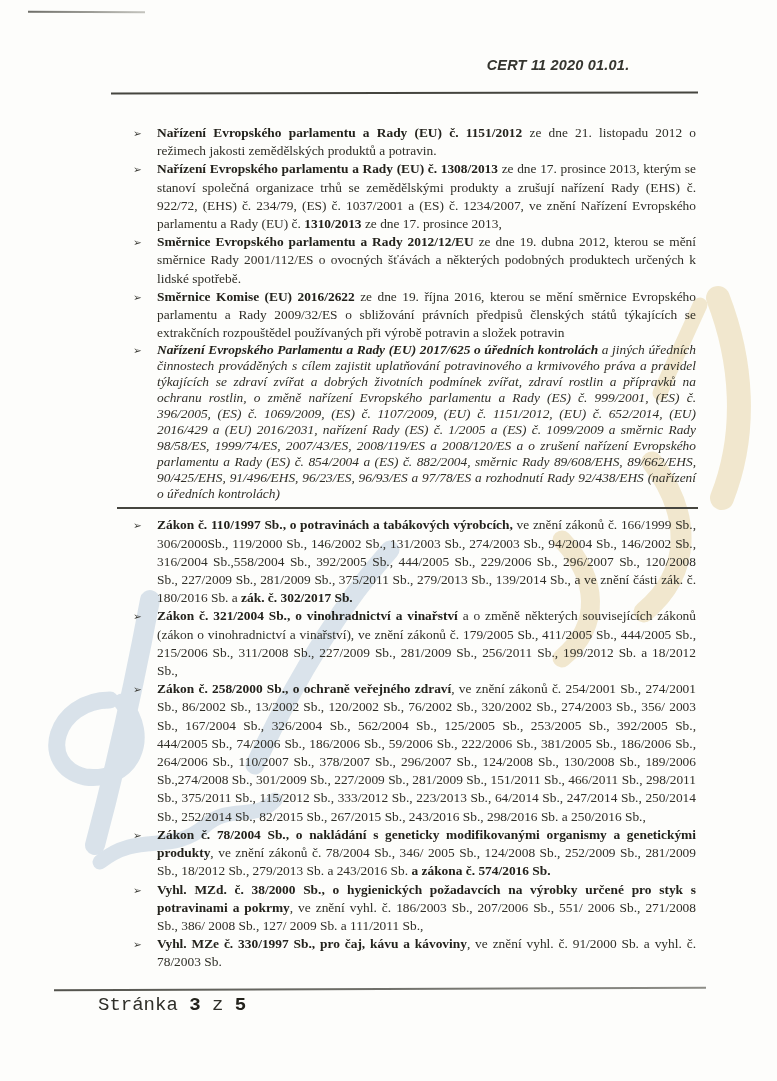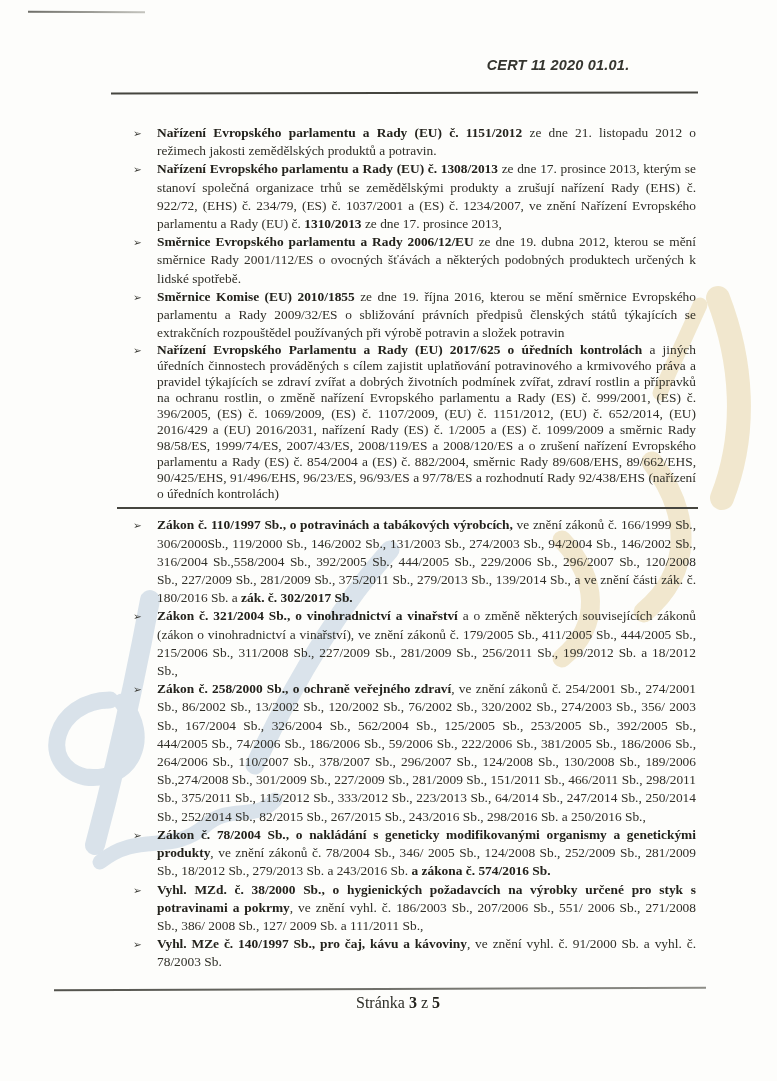--- a/index.html
+++ b/index.html
@@ -21,29 +21,29 @@
   .wm { position:absolute; left:0; top:0; width:777px; height:1081px; z-index:0; }
   .wm .blue { stroke:var(--wm-blue,#a9bfd4); opacity:.42; }
   .wm .tan  { stroke:var(--wm-tan,#e6d3a3);  opacity:.50; }
   .wm path { fill:none; stroke-linecap:round; }
   
   .content { position:absolute; left:133px; top:96px; width:563px; z-index:1;
     font-size:13.4px; color:#2f2e27;margin-top:28px; }
   .item { text-align:justify; line-height:18.2px; padding-left:24px; text-indent:-24px; }
   .bullet { display:inline-block; width:24px; text-indent:0;
     font-family:"DejaVu Sans",sans-serif; font-size:10.5px; color:#3a3a34; }
-  .group-eu .item:last-child { line-height:16px; }
+  .group-eu .item:last-child { line-height:16px;font-style:italic; }
   .b { font-weight:bold; color:#23221c; }
   .section-divider { border:none; border-top:2px solid #45453f;
     margin:5px 0 7px -16px; width:581px; height:0; }
   
   .foot-rule { position:absolute; left:54px; top:988px; width:652px; height:2px;
     background:linear-gradient(to right,#53534d,#8d8d87); transform:rotate(-.2deg); z-index:1; }
-  .footer-text { position:absolute; left:98px; top:994px; width:600px; text-align:center;
-    font-family:Liberation Serif, serif; font-size:16px; color:#2e2e28; z-index:1; }
+  .footer-text { position:absolute; left:98px; top:994px; width:600px; text-align:left;
+    font-family:Liberation Mono, monospace; font-size:19px; color:#2e2e28; z-index:1; }
   .footer-text .b { font-weight:bold; }
 </style>
 </head>
 <body>
 
 <div class="page">
 
   <div class="corner-mark"></div>
 
   <svg class="wm" viewBox="0 0 777 1081" aria-hidden="true">
@@ -61,32 +61,32 @@
     </g>
   </svg>
 
   <div class="doc-code">CERT 11 2020 01.01.</div>
   <div class="head-rule"></div>
 
   <div class="content">
     <div class="group group-eu">
         <div class="item"><span class="bullet">➢</span><span><span class="b">Nařízení Evropského parlamentu a Rady (EU) č. 1151/2012</span><span class="r"> ze dne 21. listopadu 2012 o režimech jakosti zemědělských produktů a potravin.</span></span></div>
         <div class="item"><span class="bullet">➢</span><span><span class="b">Nařízení Evropského parlamentu a Rady (EU) č. 1308/2013</span><span class="r"> ze dne 17. prosince 2013, kterým se stanoví společná organizace trhů se zemědělskými produkty a zrušují nařízení Rady (EHS) č. 922/72, (EHS) č. 234/79, (ES) č. 1037/2001 a (ES) č. 1234/2007, ve znění Nařízení Evropského parlamentu a Rady (EU) č. </span><span class="b">1310/2013</span><span class="r"> ze dne 17. prosince 2013,</span></span></div>
-        <div class="item"><span class="bullet">➢</span><span><span class="b">Směrnice Evropského parlamentu a Rady 2006/12/EU</span><span class="r"> ze dne 19. dubna 2012, kterou se mění směrnice Rady 2001/112/ES o ovocných šťávách a některých podobných produktech určených k lidské spotřebě.</span></span></div>
-        <div class="item"><span class="bullet">➢</span><span><span class="b">Směrnice Komise (EU) 2010/1855</span><span class="r"> ze dne 19. října 2016, kterou se mění směrnice Evropského parlamentu a Rady 2009/32/ES o sbližování právních předpisů členských států týkajících se extrakčních rozpouštědel používaných při výrobě potravin a složek potravin</span></span></div>
+        <div class="item"><span class="bullet">➢</span><span><span class="b">Směrnice Evropského parlamentu a Rady 2012/12/EU</span><span class="r"> ze dne 19. dubna 2012, kterou se mění směrnice Rady 2001/112/ES o ovocných šťávách a některých podobných produktech určených k lidské spotřebě.</span></span></div>
+        <div class="item"><span class="bullet">➢</span><span><span class="b">Směrnice Komise (EU) 2016/2622</span><span class="r"> ze dne 19. října 2016, kterou se mění směrnice Evropského parlamentu a Rady 2009/32/ES o sbližování právních předpisů členských států týkajících se extrakčních rozpouštědel používaných při výrobě potravin a složek potravin</span></span></div>
         <div class="item"><span class="bullet">➢</span><span><span class="b">Nařízení Evropského Parlamentu a Rady (EU) 2017/625 o úředních kontrolách</span><span class="r"> a jiných úředních činnostech prováděných s cílem zajistit uplatňování potravinového a krmivového práva a pravidel týkajících se zdraví zvířat a dobrých životních podmínek zvířat, zdraví rostlin a přípravků na ochranu rostlin, o změně nařízení Evropského parlamentu a Rady (ES) č. 999/2001, (ES) č. 396/2005, (ES) č. 1069/2009, (ES) č. 1107/2009, (EU) č. 1151/2012, (EU) č. 652/2014, (EU) 2016/429 a (EU) 2016/2031, nařízení Rady (ES) č. 1/2005 a (ES) č. 1099/2009 a směrnic Rady 98/58/ES, 1999/74/ES, 2007/43/ES, 2008/119/ES a 2008/120/ES a o zrušení nařízení Evropského parlamentu a Rady (ES) č. 854/2004 a (ES) č. 882/2004, směrnic Rady 89/608/EHS, 89/662/EHS, 90/425/EHS, 91/496/EHS, 96/23/ES, 96/93/ES a 97/78/ES a rozhodnutí Rady 92/438/EHS (nařízení o úředních kontrolách)</span></span></div>
       </div>
     <hr class="section-divider">
     <div class="group group-cz">
         <div class="item"><span class="bullet">➢</span><span><span class="b">Zákon č. 110/1997 Sb., o potravinách a tabákových výrobcích,</span><span class="r"> ve znění zákonů č. 166/1999 Sb., 306/2000Sb., 119/2000 Sb., 146/2002 Sb., 131/2003 Sb., 274/2003 Sb., 94/2004 Sb., 146/2002 Sb., 316/2004 Sb.,558/2004 Sb., 392/2005 Sb., 444/2005 Sb., 229/2006 Sb., 296/2007 Sb., 120/2008 Sb., 227/2009 Sb., 281/2009 Sb., 375/2011 Sb., 279/2013 Sb., 139/2014 Sb., a ve znění části zák. č. 180/2016 Sb. a </span><span class="b">zák. č. 302/2017 Sb.</span></span></div>
         <div class="item"><span class="bullet">➢</span><span><span class="b">Zákon č. 321/2004 Sb., o vinohradnictví a vinařství</span><span class="r"> a o změně některých souvisejících zákonů (zákon o vinohradnictví a vinařství), ve znění zákonů č. 179/2005 Sb., 411/2005 Sb., 444/2005 Sb., 215/2006 Sb., 311/2008 Sb., 227/2009 Sb., 281/2009 Sb., 256/2011 Sb., 199/2012 Sb. a 18/2012 Sb.,</span></span></div>
         <div class="item"><span class="bullet">➢</span><span><span class="b">Zákon č. 258/2000 Sb., o ochraně veřejného zdraví</span><span class="r">, ve znění zákonů č. 254/2001 Sb., 274/2001 Sb., 86/2002 Sb., 13/2002 Sb., 120/2002 Sb., 76/2002 Sb., 320/2002 Sb., 274/2003 Sb., 356/ 2003 Sb., 167/2004 Sb., 326/2004 Sb., 562/2004 Sb., 125/2005 Sb., 253/2005 Sb., 392/2005 Sb., 444/2005 Sb., 74/2006 Sb., 186/2006 Sb., 59/2006 Sb., 222/2006 Sb., 381/2005 Sb., 186/2006 Sb., 264/2006 Sb., 110/2007 Sb., 378/2007 Sb., 296/2007 Sb., 124/2008 Sb., 130/2008 Sb., 189/2006 Sb.,274/2008 Sb., 301/2009 Sb., 227/2009 Sb., 281/2009 Sb., 151/2011 Sb., 466/2011 Sb., 298/2011 Sb., 375/2011 Sb., 115/2012 Sb., 333/2012 Sb., 223/2013 Sb., 64/2014 Sb., 247/2014 Sb., 250/2014 Sb., 252/2014 Sb., 82/2015 Sb., 267/2015 Sb., 243/2016 Sb., 298/2016 Sb. a 250/2016 Sb.,</span></span></div>
         <div class="item"><span class="bullet">➢</span><span><span class="b">Zákon č. 78/2004 Sb., o nakládání s geneticky modifikovanými organismy a genetickými produkty</span><span class="r">, ve znění zákonů č. 78/2004 Sb., 346/ 2005 Sb., 124/2008 Sb., 252/2009 Sb., 281/2009 Sb., 18/2012 Sb., 279/2013 Sb. a 243/2016 Sb. </span><span class="b">a zákona č. 574/2016 Sb.</span></span></div>
         <div class="item"><span class="bullet">➢</span><span><span class="b">Vyhl. MZd. č. 38/2000 Sb., o hygienických požadavcích na výrobky určené pro styk s potravinami a pokrmy</span><span class="r">, ve znění vyhl. č. 186/2003 Sb., 207/2006 Sb., 551/ 2006 Sb., 271/2008 Sb., 386/ 2008 Sb., 127/ 2009 Sb. a 111/2011 Sb.,</span></span></div>
-        <div class="item"><span class="bullet">➢</span><span><span class="b">Vyhl. MZe č. 140/1997 Sb., pro čaj, kávu a kávoviny</span><span class="r">, ve znění vyhl. č. 91/2000 Sb. a vyhl. č. 78/2003 Sb.</span></span></div>
+        <div class="item"><span class="bullet">➢</span><span><span class="b">Vyhl. MZe č. 330/1997 Sb., pro čaj, kávu a kávoviny</span><span class="r">, ve znění vyhl. č. 91/2000 Sb. a vyhl. č. 78/2003 Sb.</span></span></div>
       </div>
   </div>
 
   <div class="foot-rule"></div>
   <div class="footer-text">
     <span>Stránka</span>&nbsp;<span class="b">3</span>
     <span>z</span>
     <span class="b">5</span>
   </div>
 

